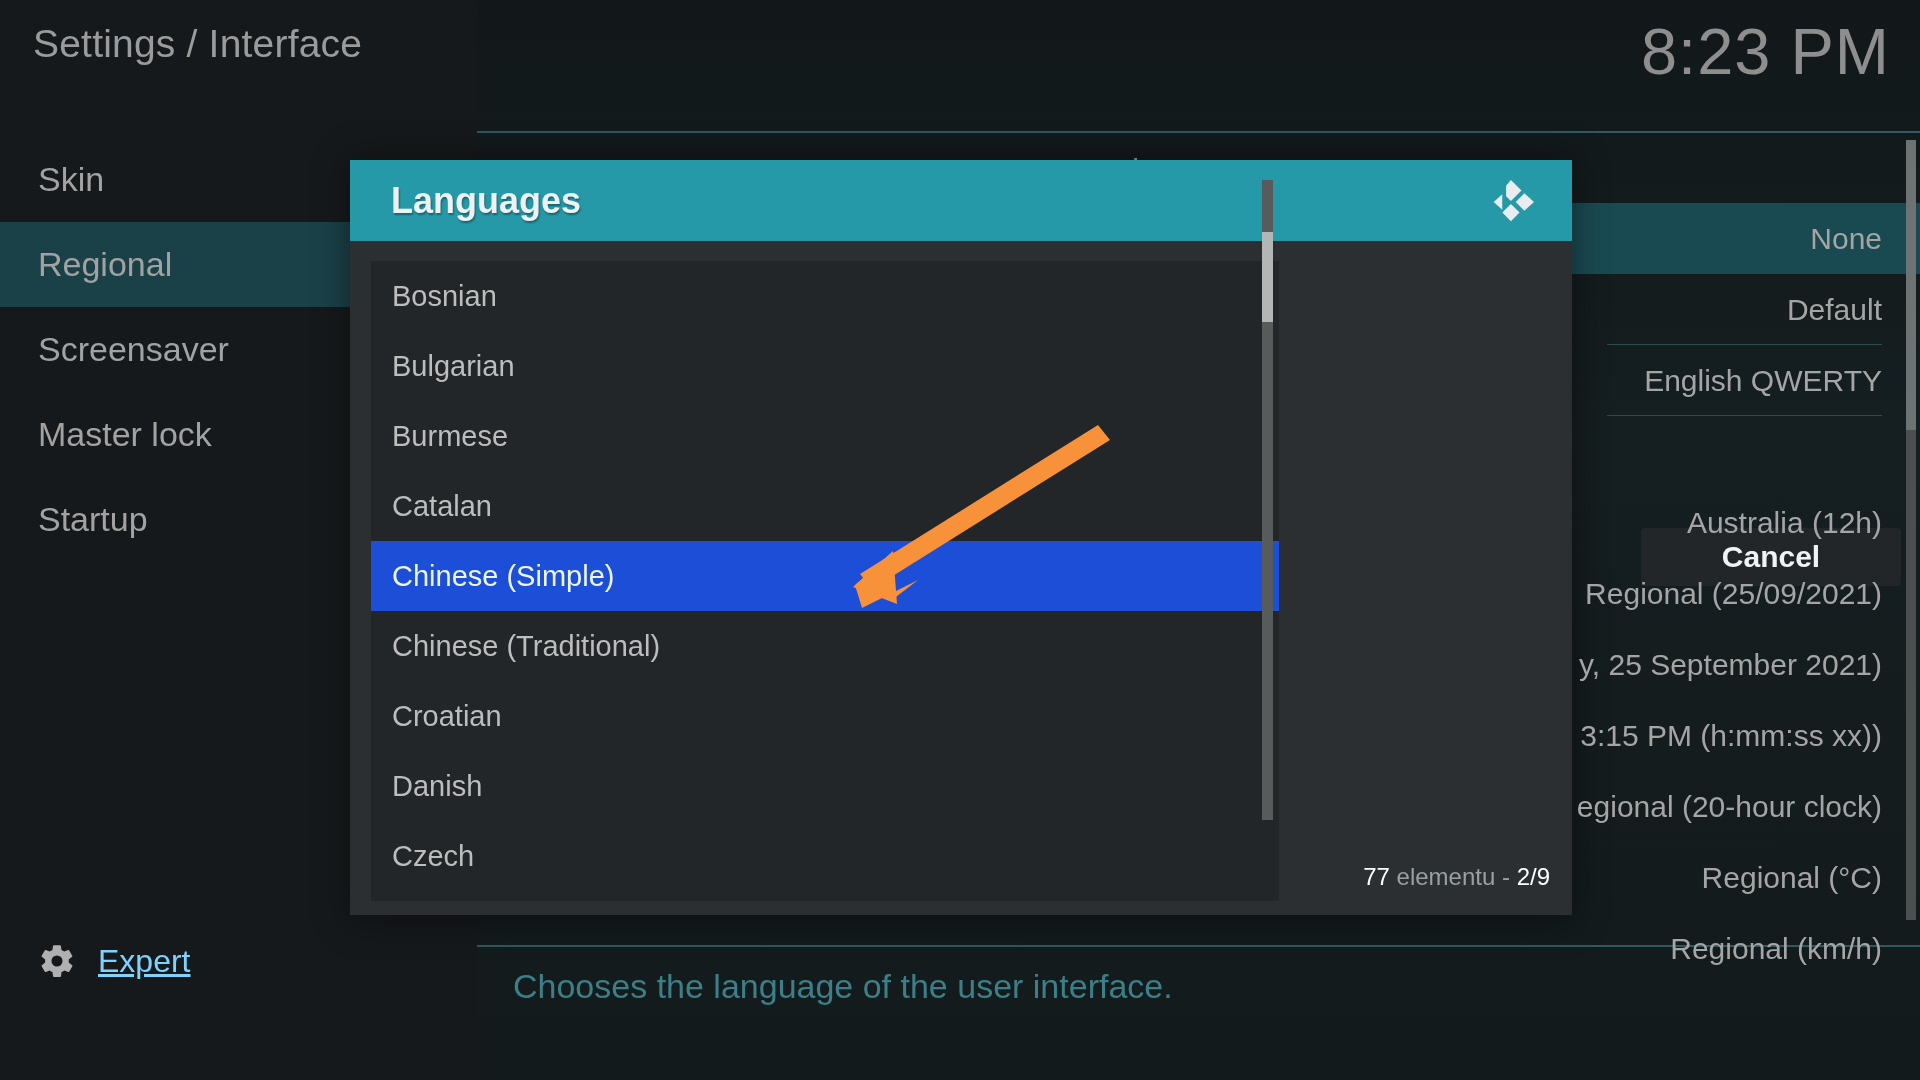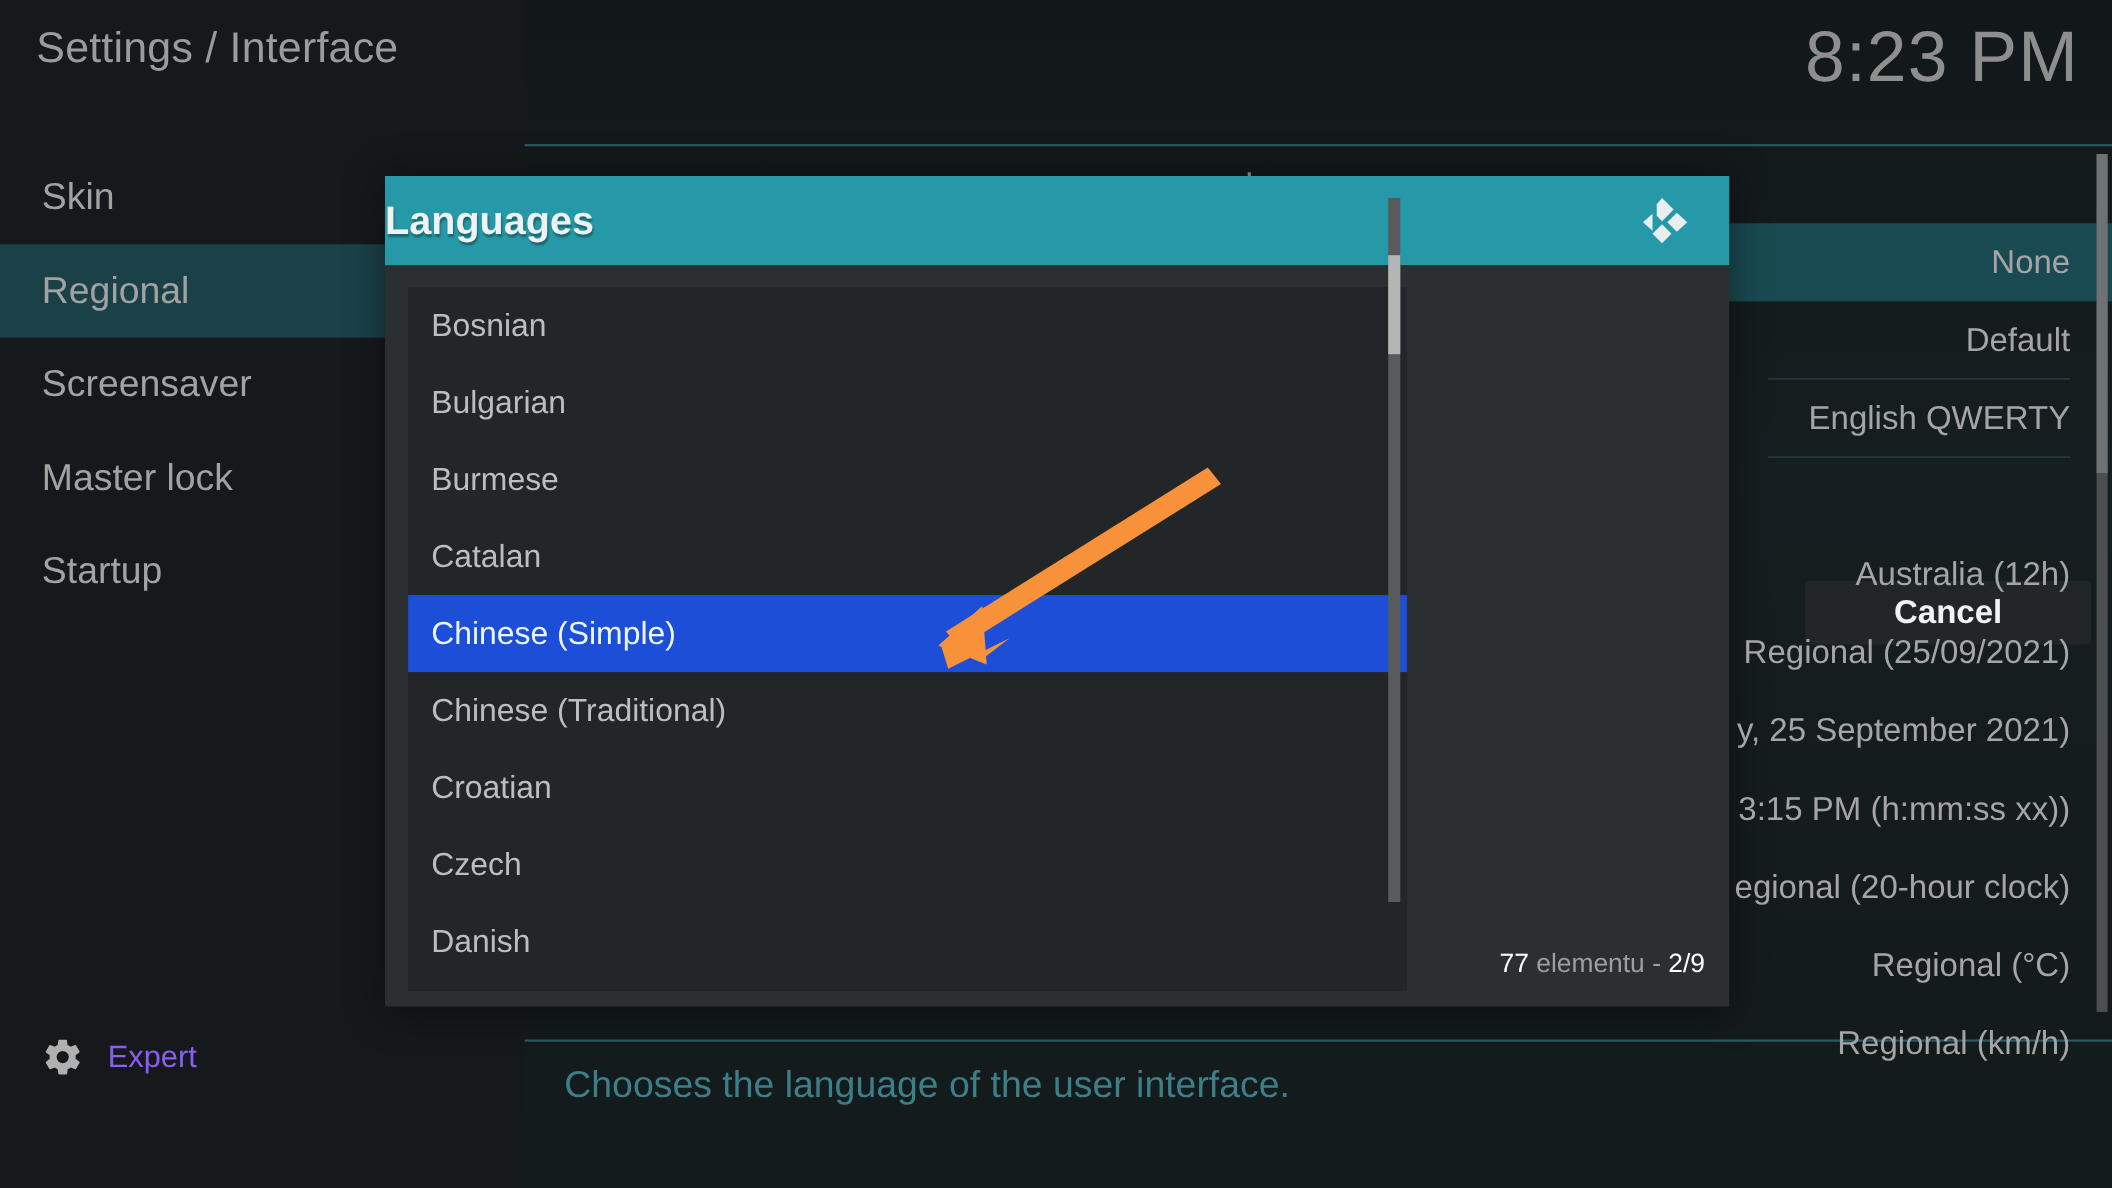--- a/index.html
+++ b/index.html
@@ -38,21 +38,21 @@
     padding-left:38px;
     font-size:34px; color:#a2a2a2;
   }
   .nav-item.selected { background:#1b4148; }
 
   .level-bar {
     position:absolute; left:38px; top:942px;
     display:flex; align-items:center; gap:22px;
   }
   .gear { width:38px; height:38px; display:block; }
-  .level-label { font-size:28px; color:#8b5cf6; }
+  .level-label { font-size:32px; color:#7dd3fc;text-decoration:underline; }
 
   
   .settings-pane {
     position:absolute; left:477px; top:132px; width:1443px; height:790px;
   }
   .sep-line {
     position:absolute; left:477px; top:131px; width:1443px; height:2px;
     background:#2c5a60;
   }
   .set-row {
@@ -99,21 +99,21 @@
   }
   .dialog {
     position:absolute; left:350px; top:160px; width:1222px; height:755px;
     background:#2b2f31;
   }
   .dlg-header {
     position:relative; height:81px; background:#2699a8;
     display:flex; align-items:center;
   }
   .dlg-title {
-    font-size:36px; font-weight:bold; color:#eef2f3;
+    margin-left:41px; font-size:36px; font-weight:bold; color:#eef2f3;
     text-shadow:1px 2px 2px rgba(0,0,0,.35);
   }
   .kodi-logo { position:absolute; right:36px; top:18px; width:54px; height:48px; }
 
   .dlg-body { position:relative; height:674px;padding-left:28px; }
 
   .list-wrap {
     position:absolute; left:21px; top:20px; width:908px; height:640px;
     background:#222628; overflow:hidden;
   }
@@ -270,24 +270,24 @@
         <div class="list-item selected">
           <span>Chinese (Simple)</span>
         </div>
         <div class="list-item">
           <span>Chinese (Traditional)</span>
         </div>
         <div class="list-item">
           <span>Croatian</span>
         </div>
         <div class="list-item">
+          <span>Danish</span>
+        </div>
+        <div class="list-item">
           <span>Czech</span>
-        </div>
-        <div class="list-item">
-          <span>Danish</span>
         </div>
       </div>
 
       <div class="btn-cancel">
         <span>Cancel</span>
       </div>
 
       <div class="page-status">
         <span class="hl">77</span>
         <span>elementu</span>

